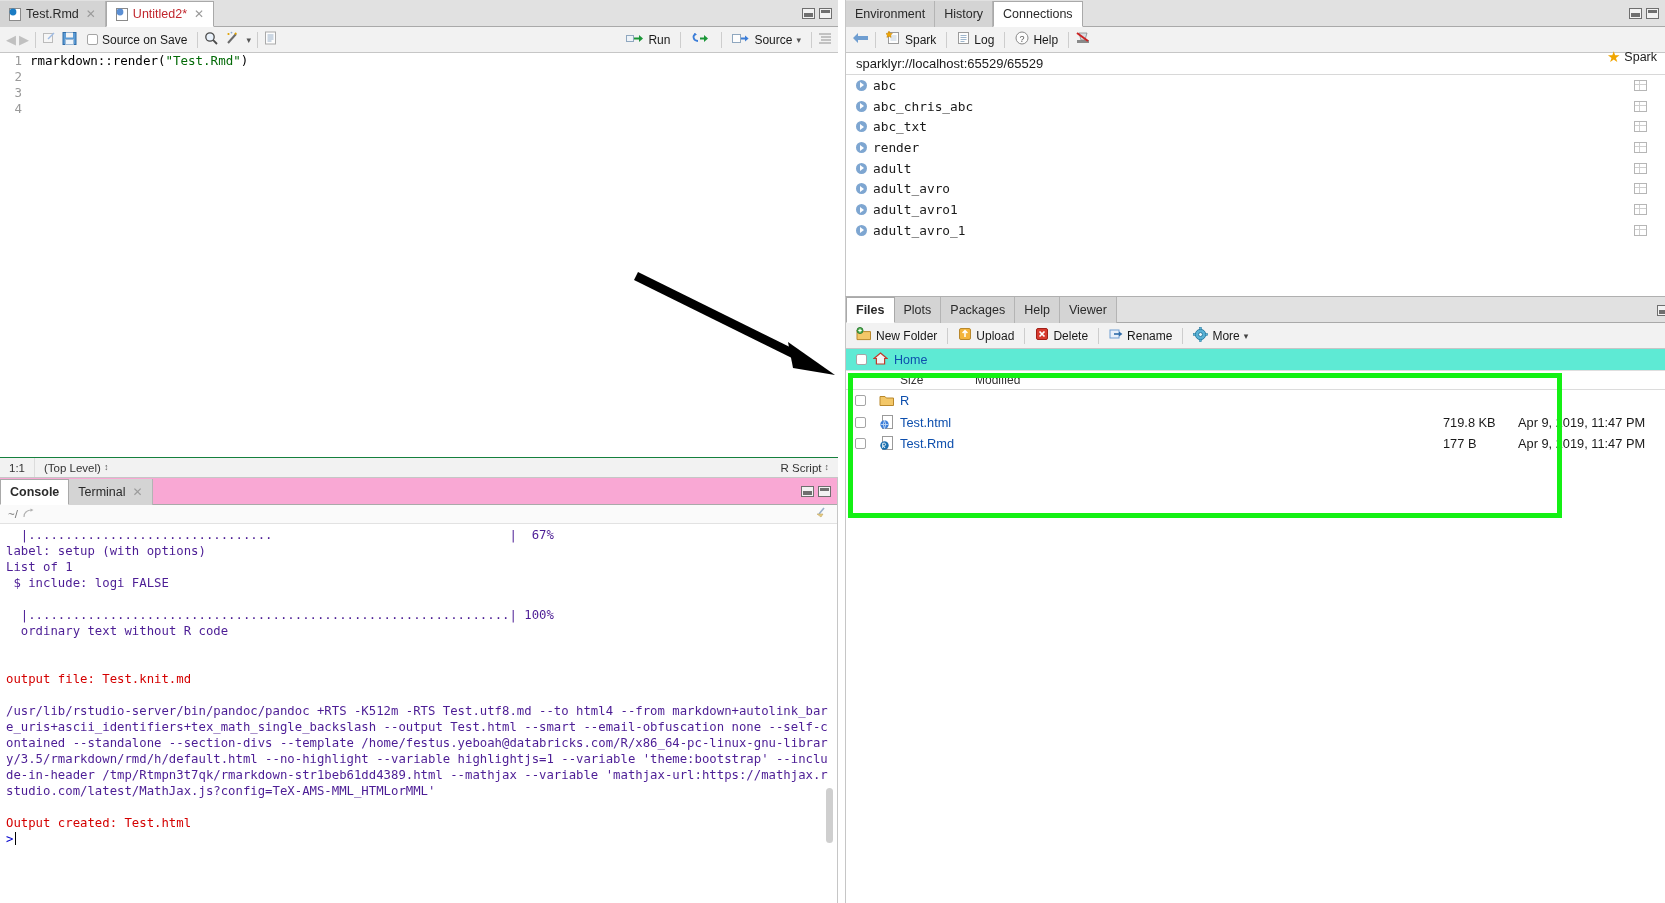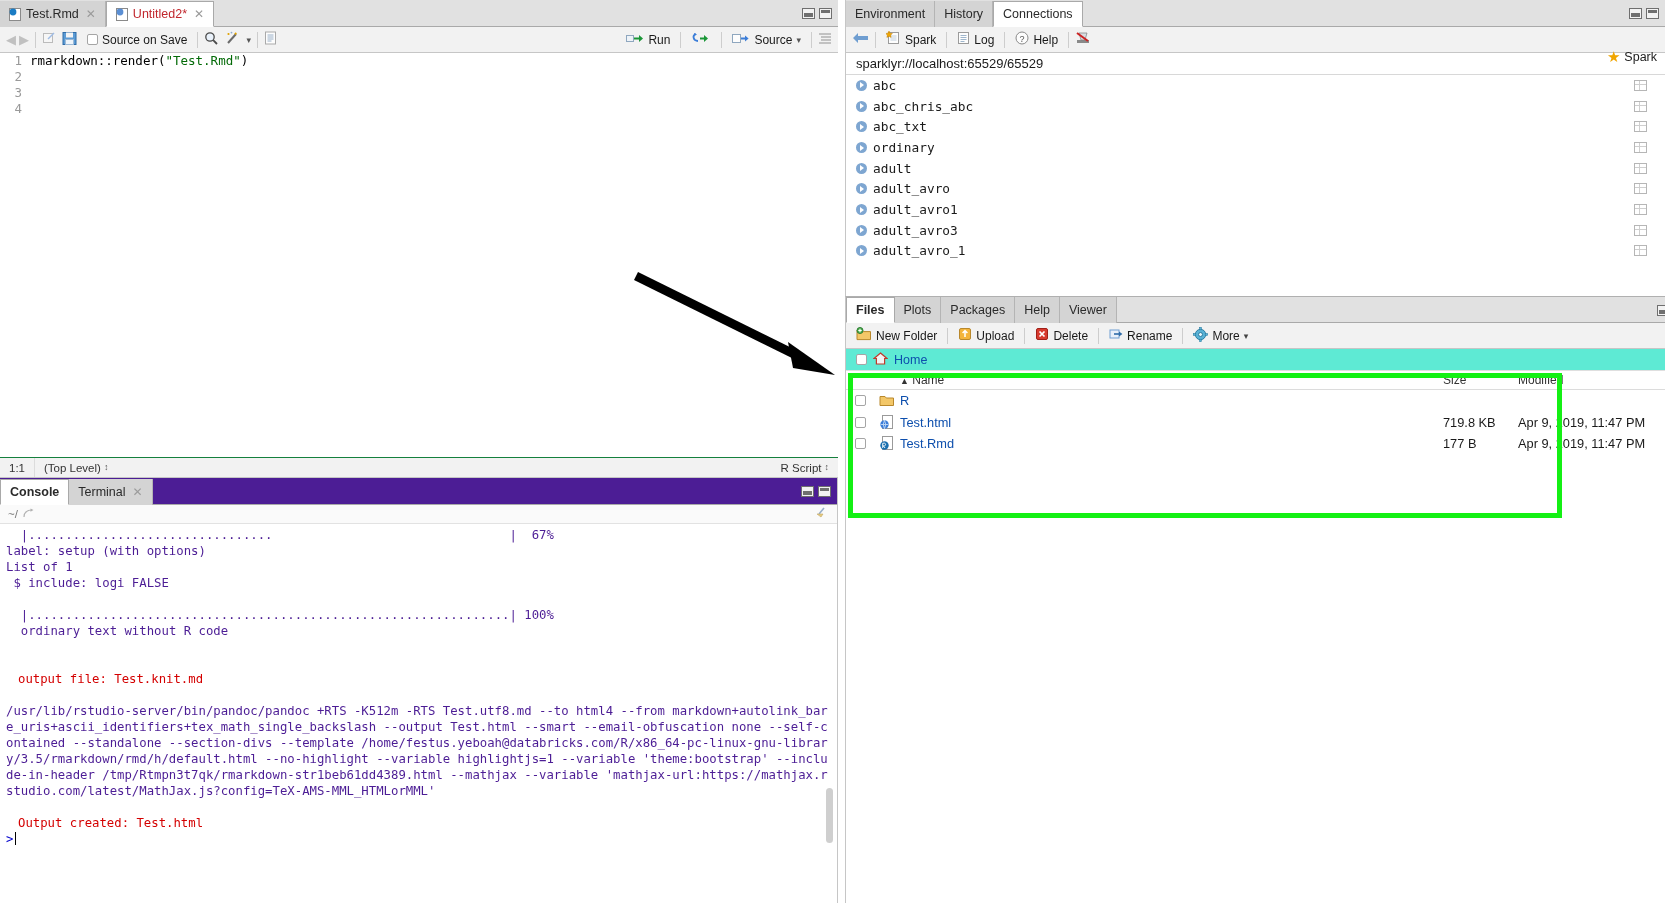--- a/index.html
+++ b/index.html
@@ -87,21 +87,21 @@
     padding: 0 8px; background: #fafafa; border-bottom: 1px solid #e2e2e2;
     font-size: 11.5px; color: #777;
   }
   #console-body {
     font-family: "DejaVu Sans Mono", monospace;
     font-size: 12.3px; line-height: 16px;
     padding: 3px 6px 0 6px;
     white-space: pre-wrap; word-break: break-all;
     height: 385px; overflow: hidden;
   }
-  .out-red { color: #d40000; margin-left: 12px; }
+  .out-red { color: #d40000; }
   .out-blk { color: #4c1d95; }
   .prompt { color: #0000cd; }
   .caret { display: inline-block; width: 1px; height: 13px; background: #000; vertical-align: -2px; margin-left: 2px; }
   #console-scroll { position: absolute; right: 2px; top: 60px; width: 9px; height: 320px; }
   #console-scroll .thumb { position: absolute; top: 250px; width: 7px; height: 55px; background: #cfcfcf; border-radius: 4px; }
 
   
   #conn-pane { position: absolute; left: 845px; top: 0; width: 820px; height: 296px; background: #fff; border-left: 1px solid #c6c6c6; }
   #conn-head { display: flex; align-items: flex-end; height: 27px; background: #e1e1e1; border-bottom: 1px solid #a9a9a9; position: relative; }
   #conn-url { height: 22px; display: flex; align-items: center; padding: 0 10px; font-size: 13px; background: #fff; border-bottom: 1px solid #d8d8d8; }
@@ -297,21 +297,21 @@
       </div>
       <div style="flex:1"></div>
       <div class="cell">
         <span>R Script</span>
         <span class="stepper">↕</span>
       </div>
     </div>
   </div>
 
   <div id="console-pane">
-    <div class="tabbar" style="background:#4c1d95;">
+    <div class="tabbar" style="background:#f9a8d4;">
       <div class="tab active">
         <span class="lbl" style="font-weight:bold;">Console</span>
       </div>
       <div class="tab">
         <span class="lbl">Terminal</span>
         <span class="x">✕</span>
       </div>
       <div class="panebtns">
         <div class="pb min"></div>
         <div class="pb max"></div>
@@ -428,41 +428,36 @@
           <span>abc_chris_abc</span>
           <span class="grid"></span>
         </div>
         <div class="conn-row">
           <span class="dot"></span>
           <span>abc_txt</span>
           <span class="grid"></span>
         </div>
         <div class="conn-row">
           <span class="dot"></span>
-          <span>ordinary</span>
+          <span>render</span>
           <span class="grid"></span>
         </div>
         <div class="conn-row">
           <span class="dot"></span>
           <span>adult</span>
           <span class="grid"></span>
         </div>
         <div class="conn-row">
           <span class="dot"></span>
           <span>adult_avro</span>
           <span class="grid"></span>
         </div>
         <div class="conn-row">
           <span class="dot"></span>
           <span>adult_avro1</span>
-          <span class="grid"></span>
-        </div>
-        <div class="conn-row">
-          <span class="dot"></span>
-          <span>adult_avro3</span>
           <span class="grid"></span>
         </div>
         <div class="conn-row">
           <span class="dot"></span>
           <span>adult_avro_1</span>
           <span class="grid"></span>
         </div>
       </div>
   </div>
 
@@ -564,24 +559,20 @@
             <path d="M7.5 1 L14 6.5 H11.6 V12 H3.4 V6.5 H1 Z" fill="#f3f3f3" stroke="#c0392b" stroke-width="1.2"></path>
           </svg>
       </span>
       <span class="link">Home</span>
       <span class="dots">...</span>
     </div>
 
     <div id="files-colhead">
       <div class="fcol-chk"></div>
       <div class="fcol-ico"></div>
-      <div class="fcol-name">
-        <span style="font-size:9px;">▲</span>
-        <span>Name</span>
-      </div>
       <div class="fcol-size">Size</div>
       <div class="fcol-mod">Modified</div>
     </div>
 
     <div id="files-rows">
         <div class="frow">
           <div class="fcol-chk" style="display:flex;justify-content:center;">
             <span class="chk"></span>
           </div>
           <div class="fcol-ico" style="display:flex;align-items:center;justify-content:center;">

